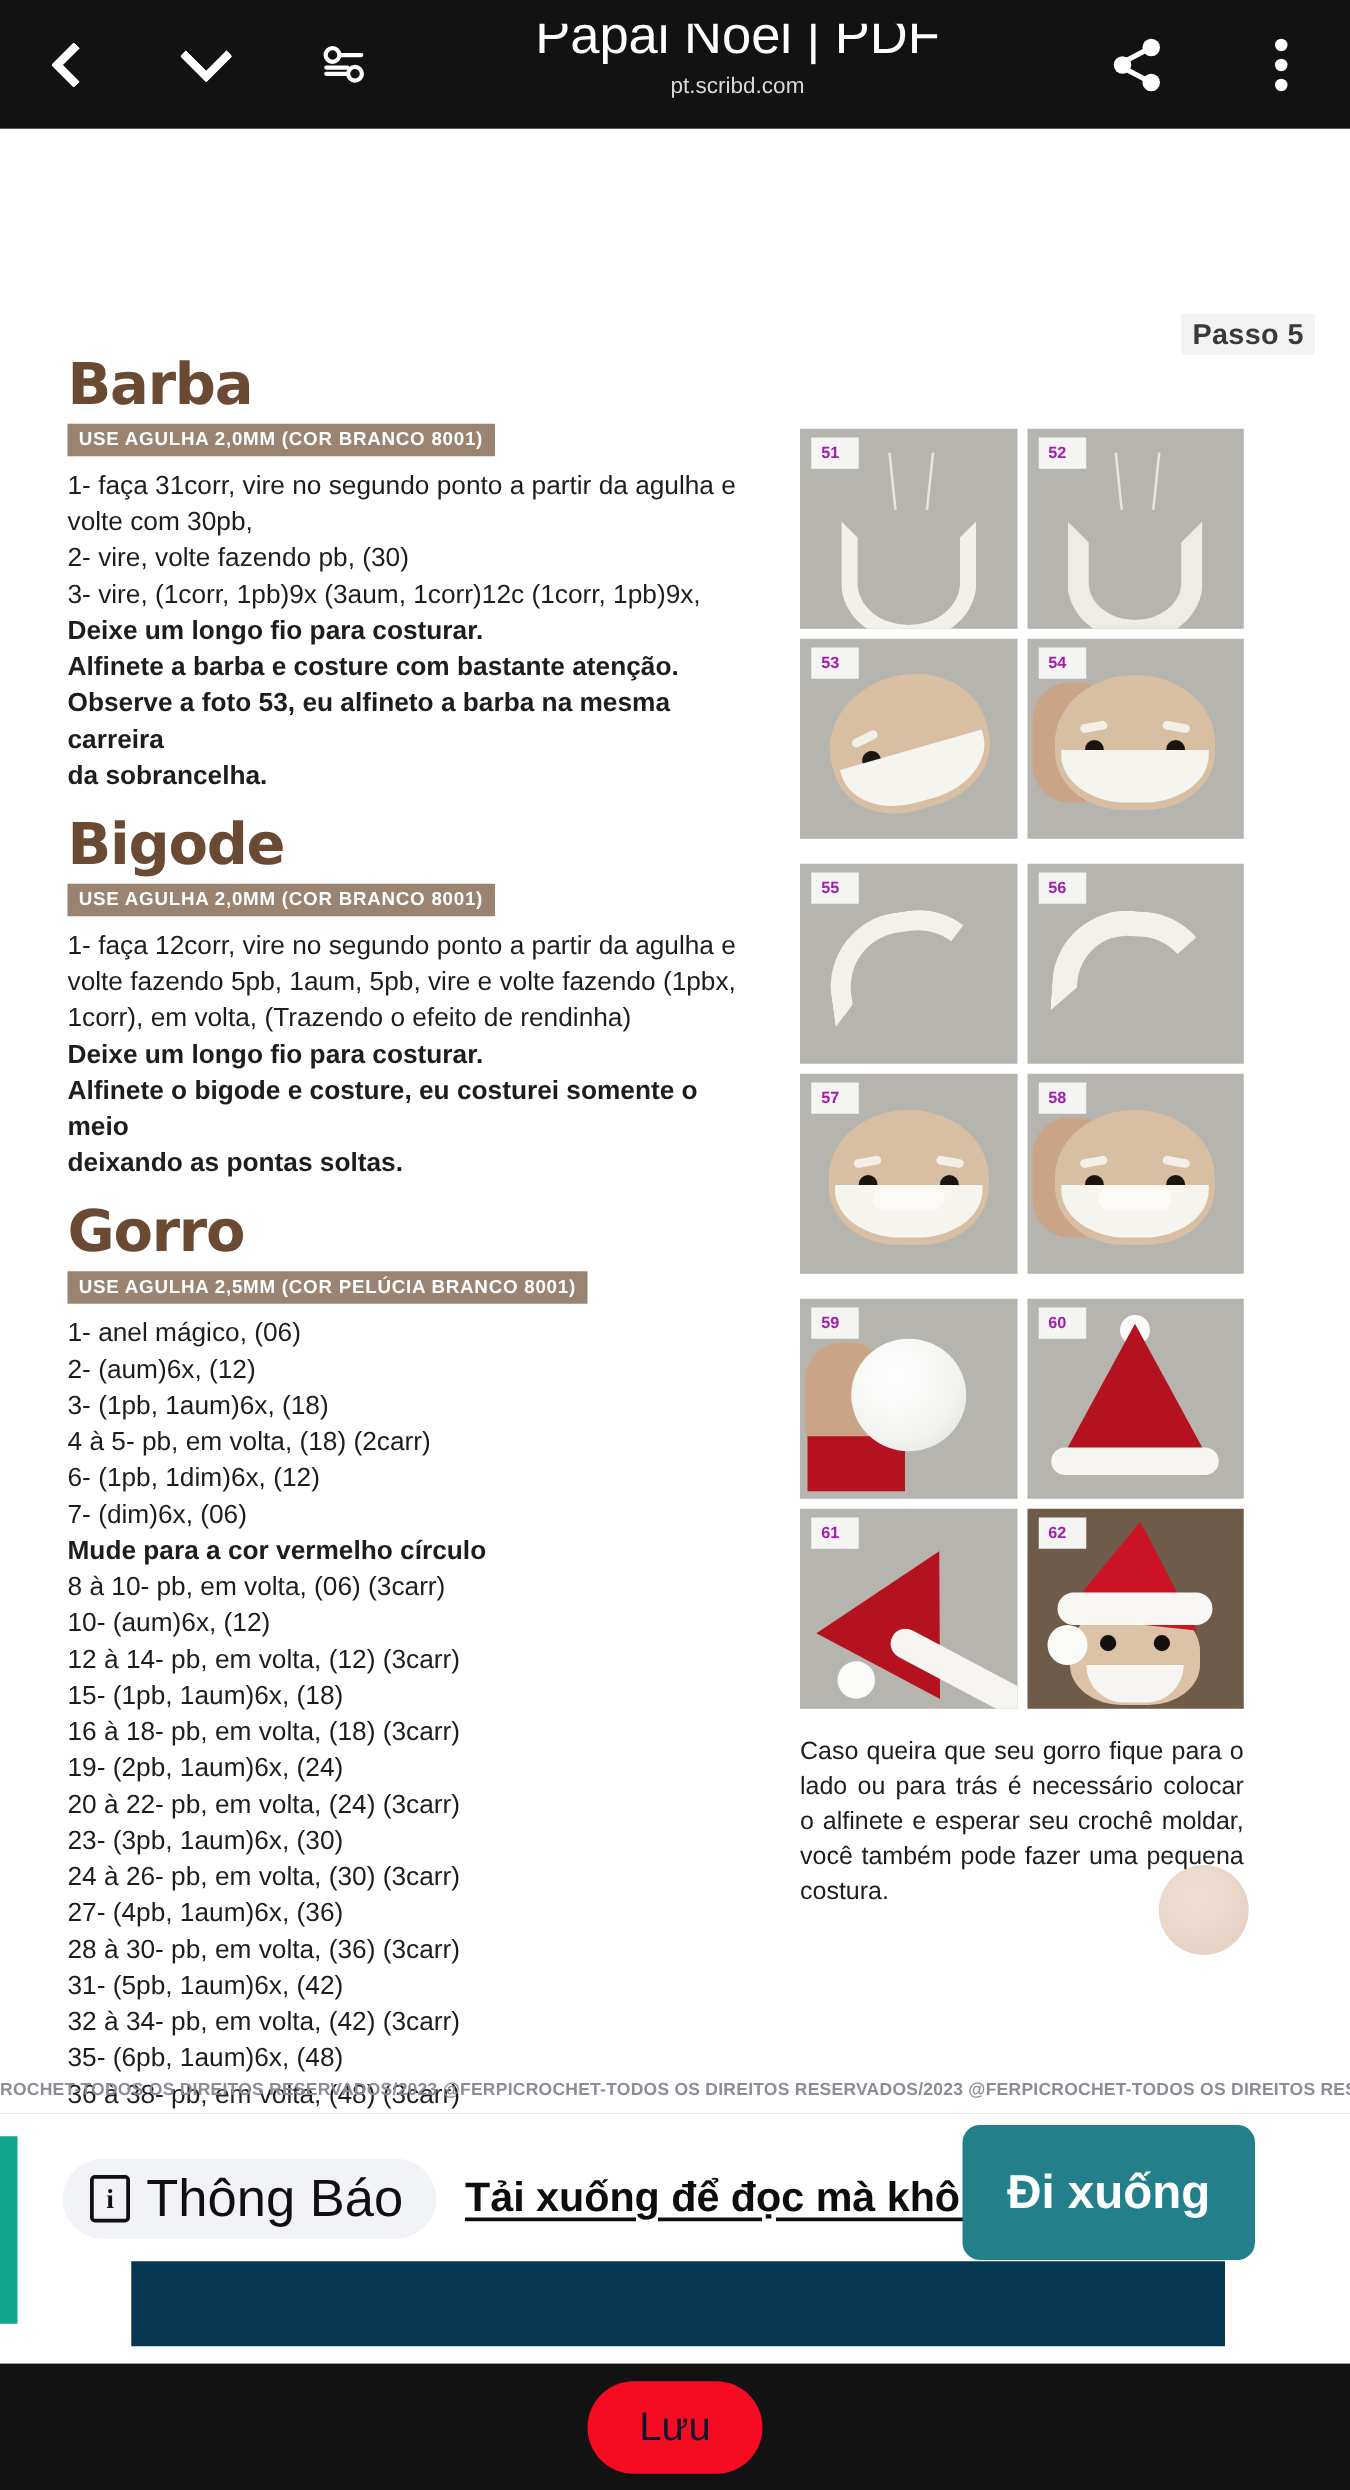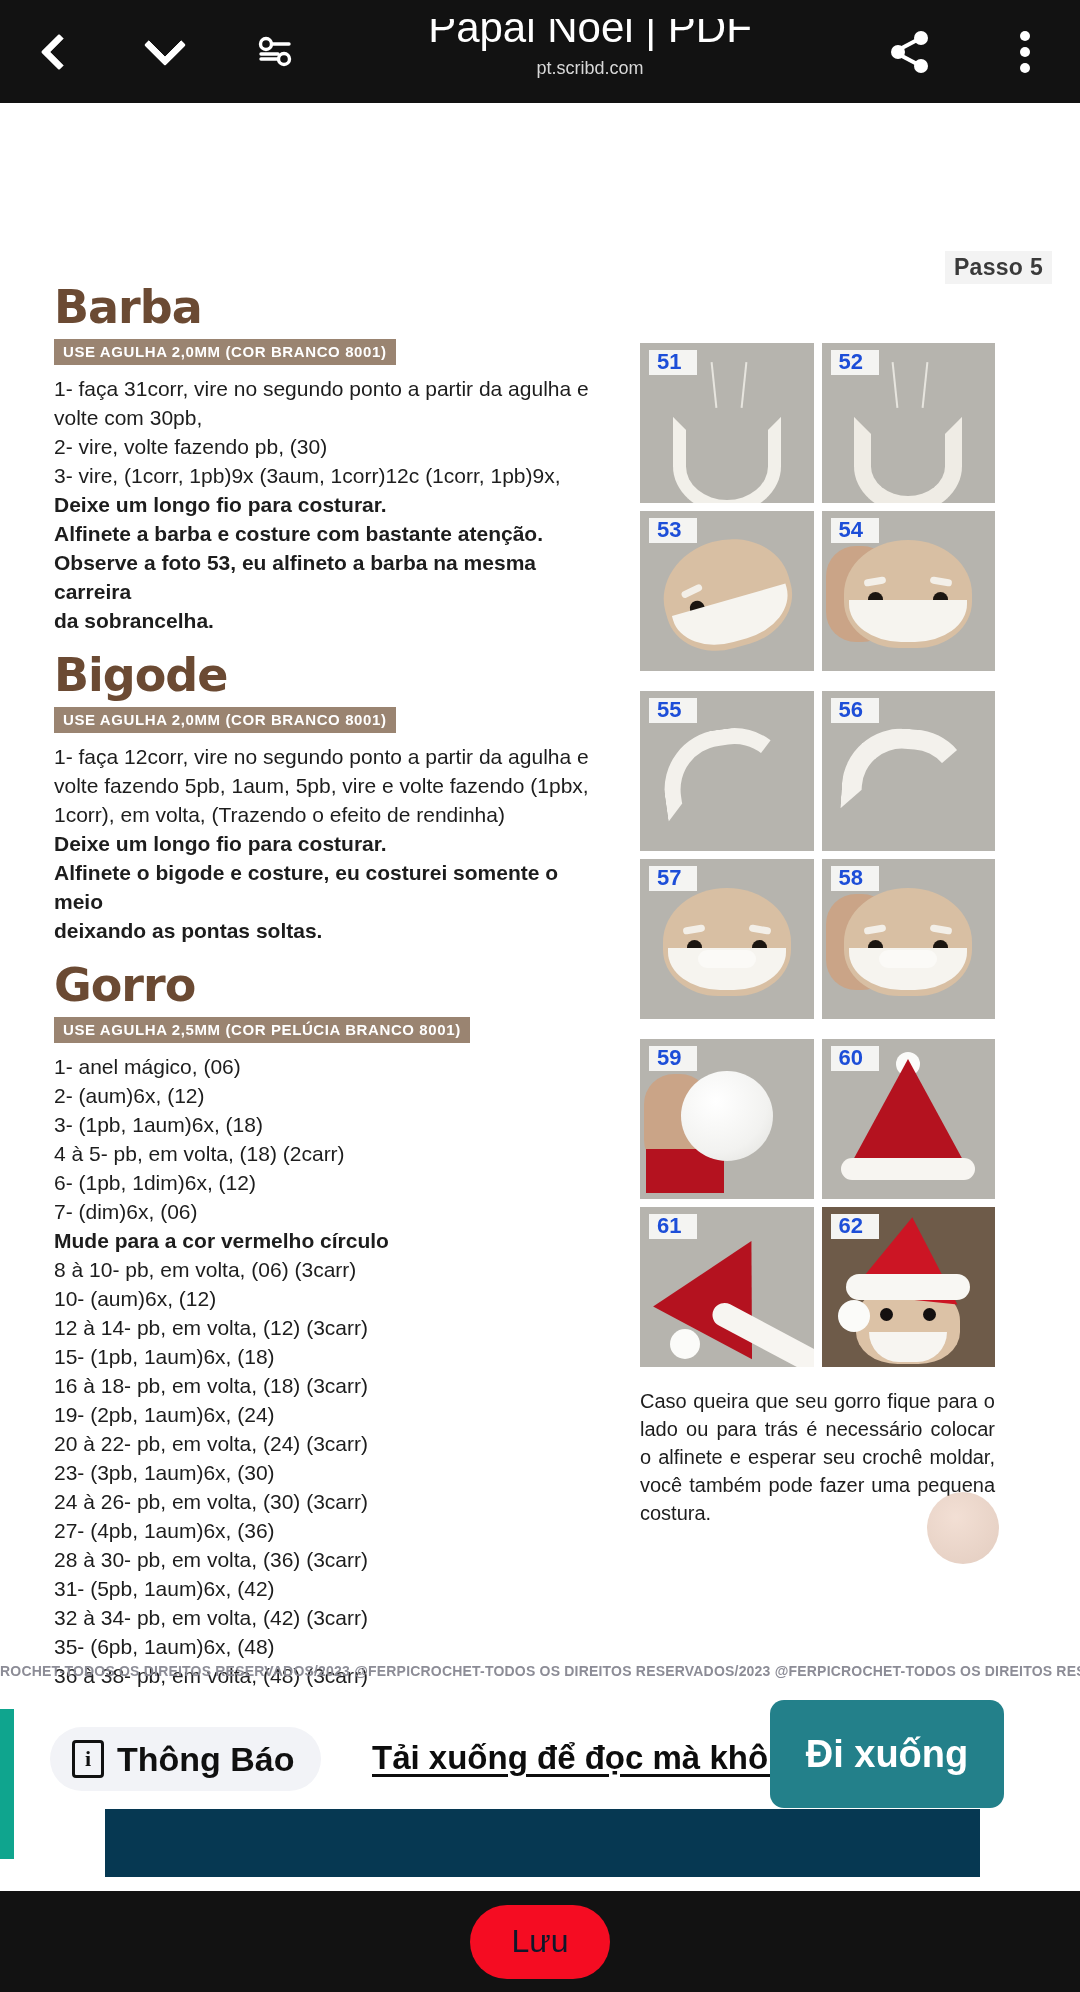--- a/index.html
+++ b/index.html
@@ -119,22 +119,22 @@
     margin-bottom: 20px;
   }
   .photo {
     position: relative;
     width: 100%; height: 160px;
     background: #b6b4ae;
     overflow: hidden;
   }
   .photo .num {
     position: absolute; left: 9px; top: 7px;
-    background: #f4f4f2; color: #1d4ed8;
-    font-size: 22px; font-weight: 700;
+    background: #f4f4f2; color: #a21caf;
+    font-size: 13px; font-weight: 700;
     padding: 2px 16px 3px 8px;
     z-index: 5; line-height: 20px;
   }
   .caption {
     font-size: 20px; line-height: 28px;
     color: #1d1d1d; text-align: justify;
     font-family: "Liberation Sans", sans-serif;
   }
 
   
@@ -319,21 +319,21 @@
   }
   .chip-icon {
     width: 32px; height: 38px;
     border: 3px solid #111; border-radius: 4px;
     display: flex; align-items: center; justify-content: center;
     font-size: 22px; font-weight: 700; color: #111;
     font-family: "Liberation Serif", serif;
     line-height: 1;
   }
   .chip-label {
-    font-size: 34px; font-weight: 700; color: #101010;
+    font-size: 42px; font-weight: 400; color: #101010;
     white-space: nowrap;
     text-align: right;
   }
   .dl-link {
     position: absolute; left: 372px; top: 48px;
     font-size: 33px; font-weight: 600; color: #0d0d0d;
     text-decoration: underline; text-underline-offset: 5px;
     white-space: nowrap;
   }
   .scroll-btn {

